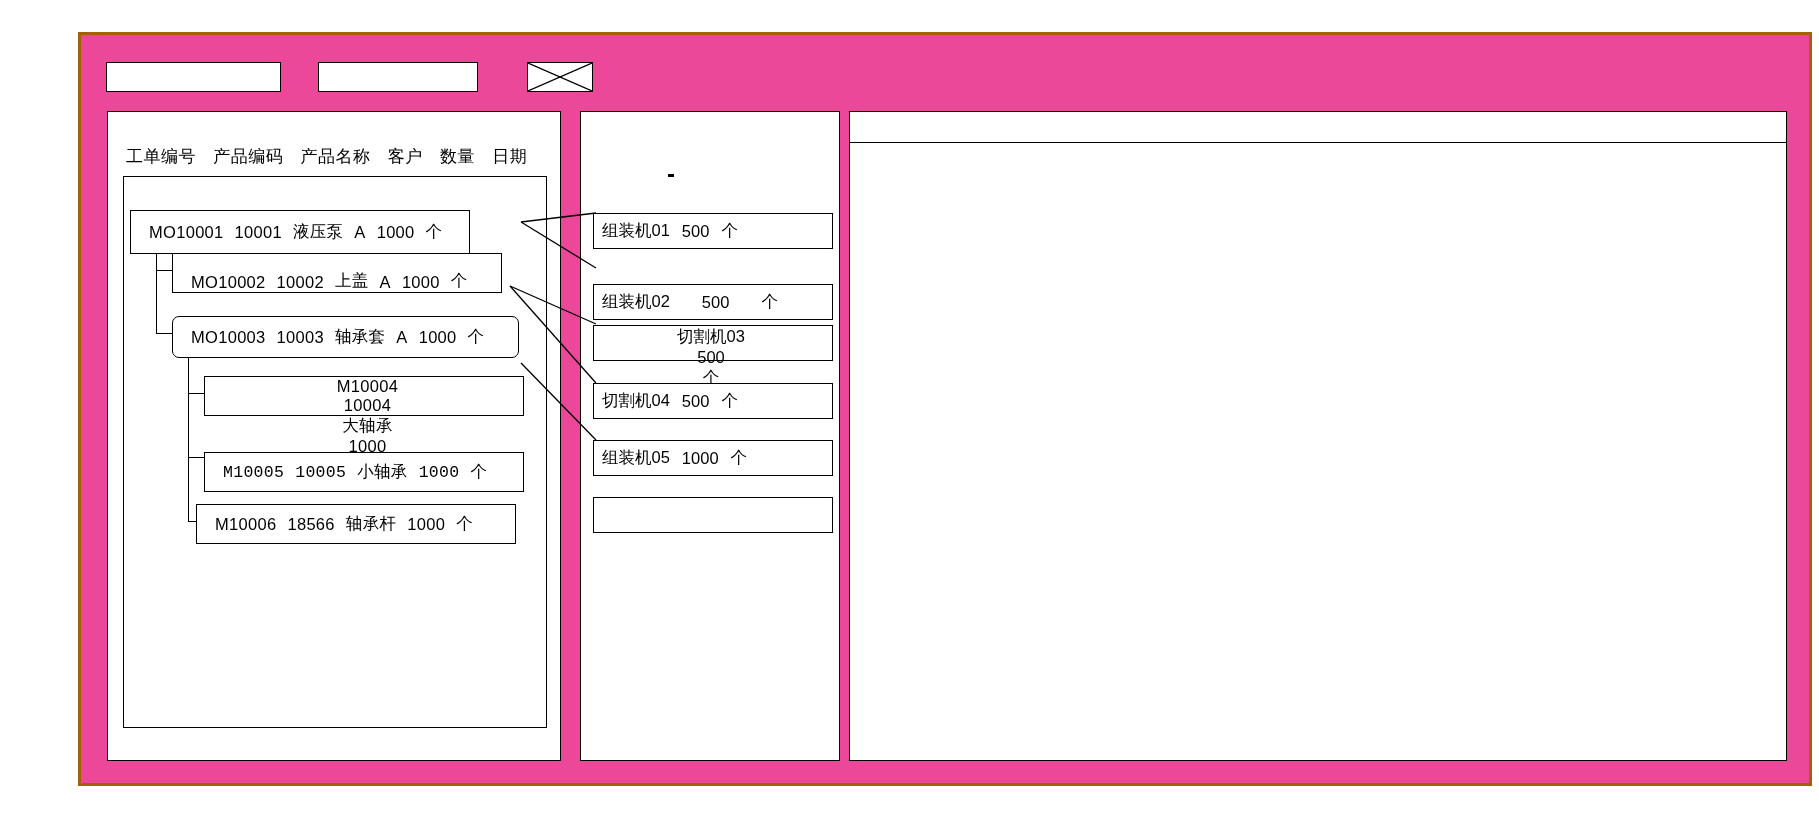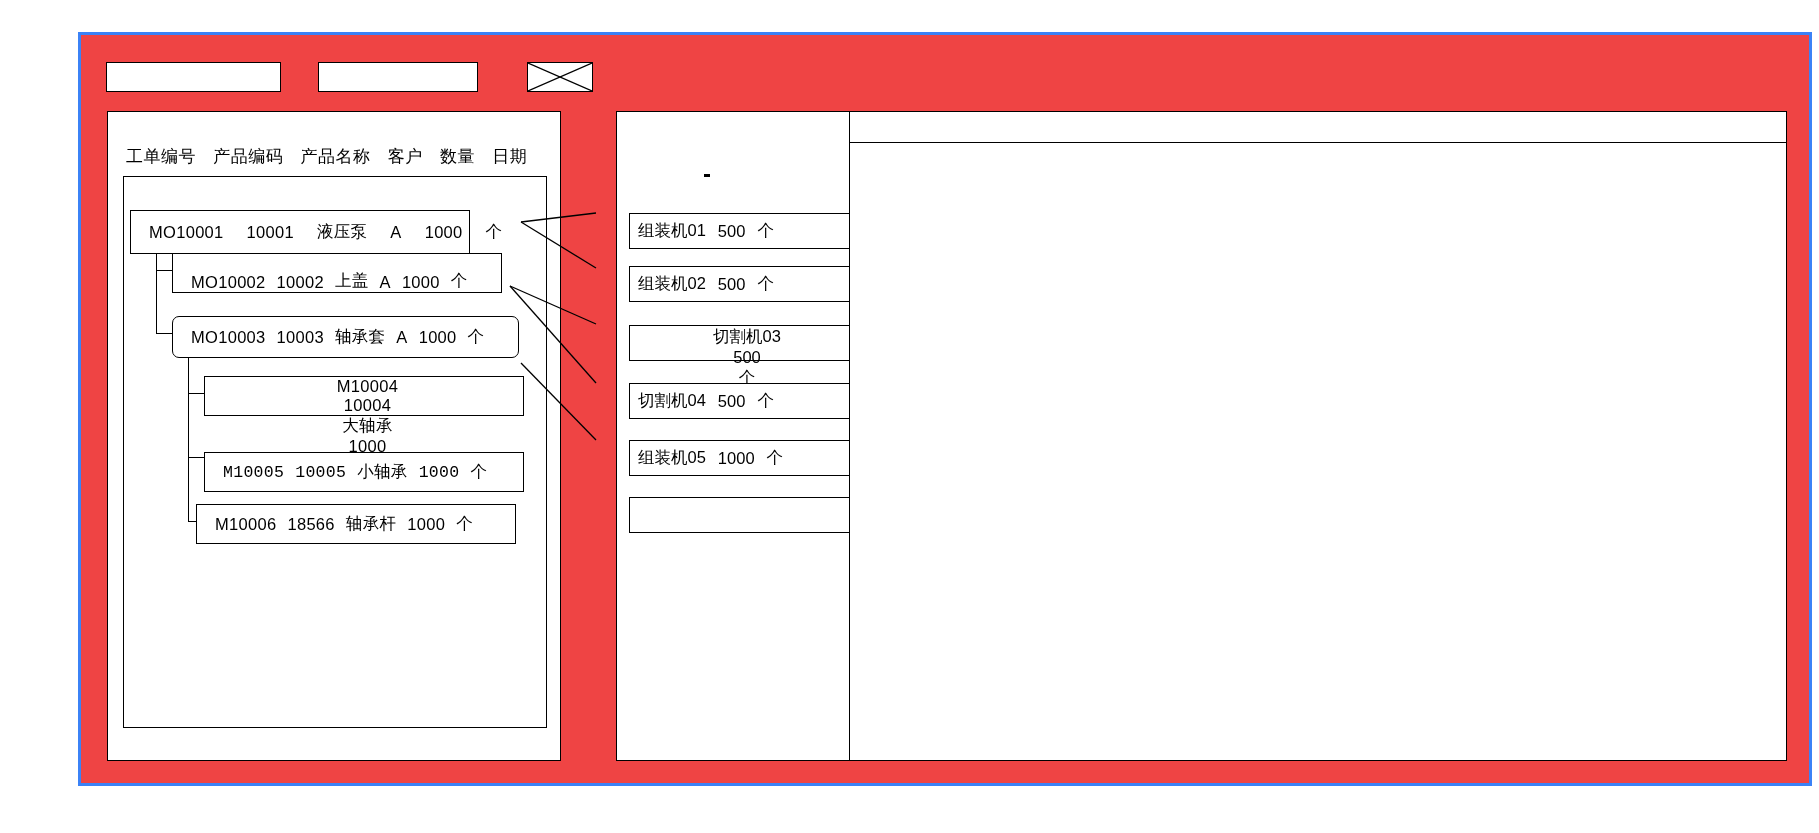--- a/index.html
+++ b/index.html
@@ -16,23 +16,23 @@
     position: relative;
   }
 
   
   .app-window {
     position: absolute;
     left: 78px;
     top: 32px;
     width: 1734px;
     height: 754px;
-    border: 3px solid #3b82f6;
-    box-sizing: border-box;
-    background: #ef4444;
+    border: 3px solid #a16207;
+    box-sizing: border-box;
+    background: #ec4899;
   }
 
   
   .toolbar {
     position: absolute;
     left: 25px;
     top: 27px;
     height: 30px;
   }
   .tb-box {
@@ -105,21 +105,20 @@
   
   .mid-panel {
     position: absolute;
     left: 499px;
     top: 76px;
     width: 260px;
     height: 650px;
     border: 1.5px solid #000000;
     box-sizing: border-box;
     background: #ffffff;
-    margin-left: 36px;
   }
   .mid-dot {
     position: absolute;
     left: 87px;
     top: 62px;
     width: 6px;
     height: 3px;
     background: #000000;
   }
   .mid-item {
@@ -196,21 +195,21 @@
     </div>
 
     <div class="tree-area">
 
       <div class="elbow" style="left:32px; top:56px; width:16px; height:38px;"></div>
       <div class="elbow" style="left:32px; top:56px; width:16px; height:101px;"></div>
       <div class="elbow" style="left:64px; top:157px; width:16px; height:60px;"></div>
       <div class="elbow" style="left:64px; top:157px; width:16px; height:124px;"></div>
       <div class="elbow" style="left:64px; top:157px; width:16px; height:188px;"></div>
 
-      <div class="tree-row" style="left:6px; top:33px; width:340px; height:44px;gap:12px;">
+      <div class="tree-row" style="left:6px; top:33px; width:340px; height:44px;">
         <span class="cell">MO10001</span>
         <span class="cell">10001</span>
         <span class="cell">液压泵</span>
         <span class="cell">A</span>
         <span class="cell">1000</span>
         <span class="cell">个</span>
       </div>
 
       <div class="tree-row" style="left:48px; top:76px; width:330px; height:40px;align-items:flex-end;">
         <span class="cell">MO10002</span>
@@ -259,21 +258,21 @@
 
   <div class="mid-panel">
     <div class="mid-dot"></div>
 
     <div class="mid-item" style="top:101px;">
       <span class="cell">组装机01</span>
       <span class="cell">500</span>
       <span class="cell">个</span>
     </div>
 
-    <div class="mid-item" style="top:154px;">
+    <div class="mid-item" style="top:172px;gap:20px;">
       <span class="cell">组装机02</span>
       <span class="cell">500</span>
       <span class="cell">个</span>
     </div>
 
     <div class="mid-item" style="top:213px;flex-direction:column;">
       <span class="cell">切割机03</span>
       <span class="cell">500</span>
       <span class="cell">个</span>
     </div>

